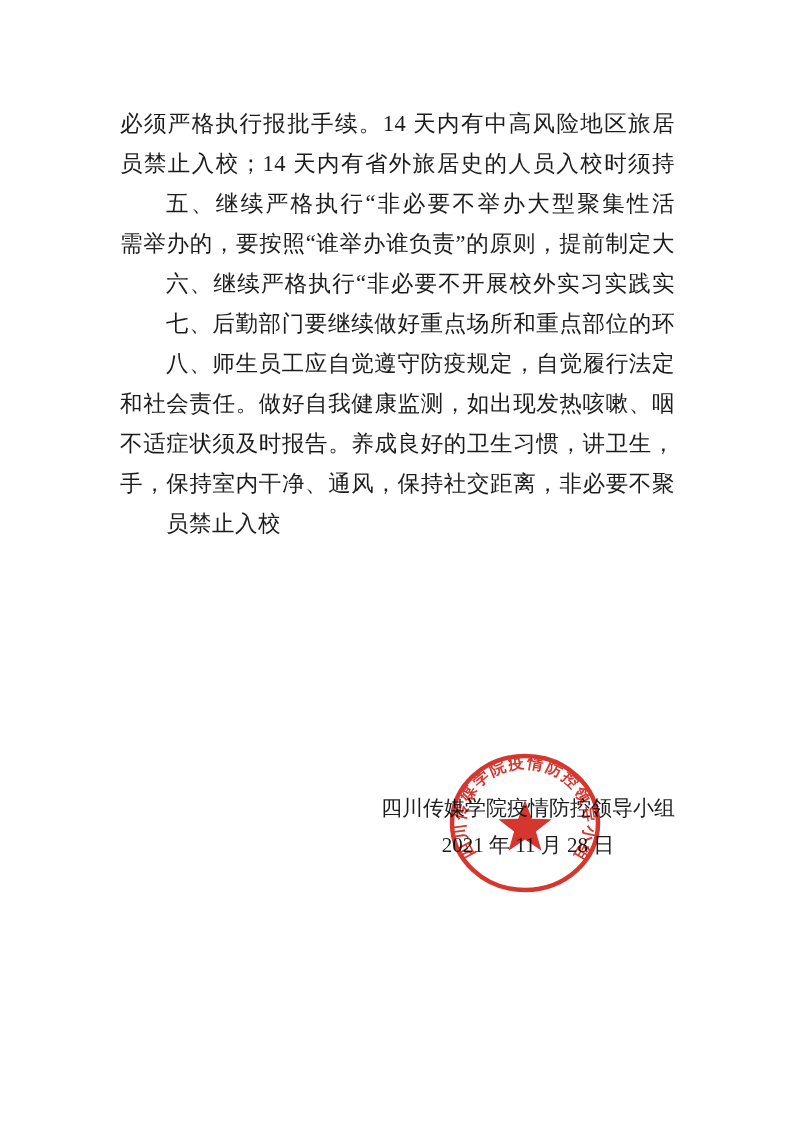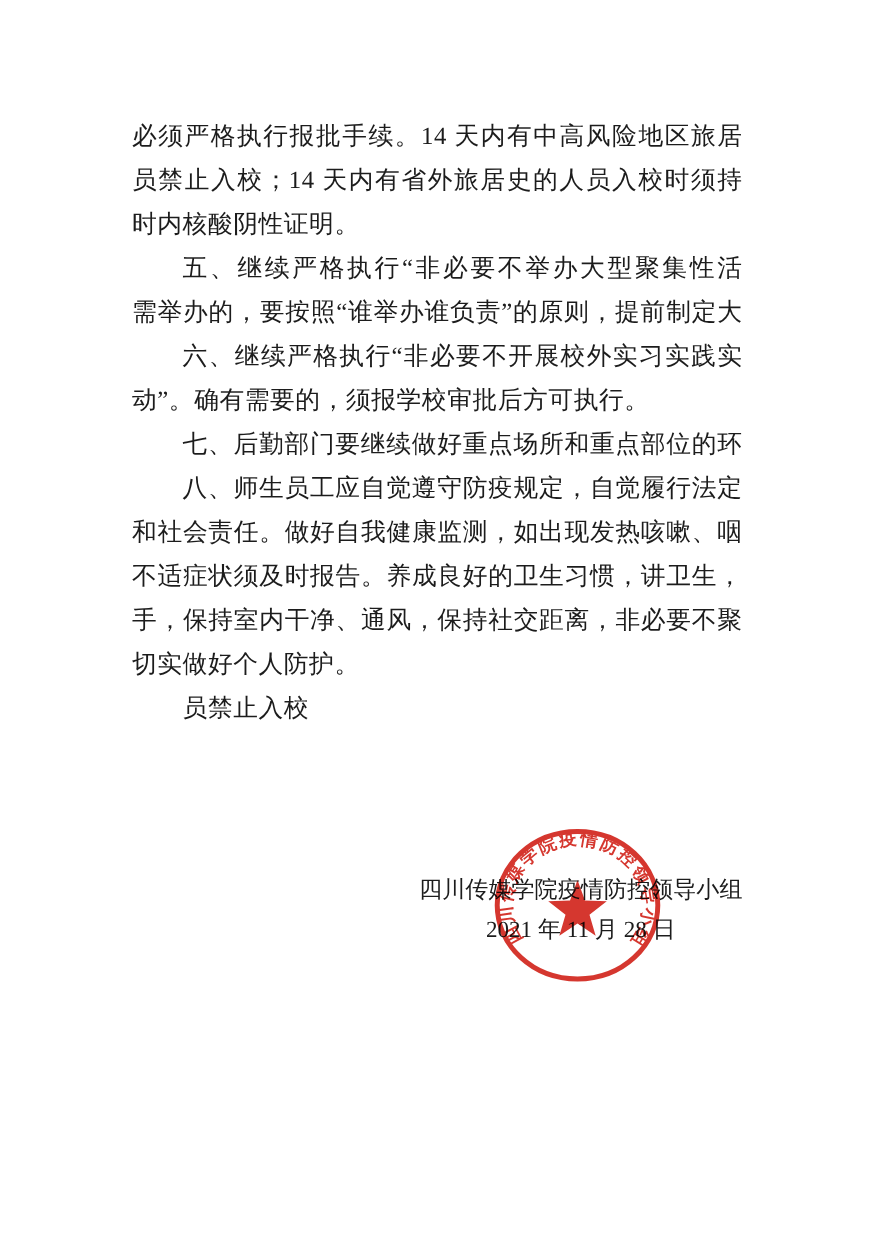--- a/index.html
+++ b/index.html
@@ -32,31 +32,28 @@
   }
 </style>
 </head>
 <body>
 
 <div class="page">
 
   <div class="body-text">
     <div class="line j">必须严格执行报批手续。14 天内有中高风险地区旅居史的人</div>
     <div class="line j">员禁止入校；14 天内有省外旅居史的人员入校时须持 48 小</div>
-    <div class="line">时内核酸阴性证明。</div>
     <div class="line j ind">五、继续严格执行“非必要不举办大型聚集性活动”。确</div>
     <div class="line j">需举办的，要按照“谁举办谁负责”的原则，提前制定大型</div>
     <div class="line j ind">六、继续严格执行“非必要不开展校外实习实践实训活</div>
-    <div class="line">动”。确有需要的，须报学校审批后方可执行。</div>
     <div class="line j ind">七、后勤部门要继续做好重点场所和重点部位的环境消</div>
     <div class="line j ind">八、师生员工应自觉遵守防疫规定，自觉履行法定义务</div>
     <div class="line j">和社会责任。做好自我健康监测，如出现发热咳嗽、咽痛等</div>
     <div class="line j">不适症状须及时报告。养成良好的卫生习惯，讲卫生，勤洗</div>
     <div class="line j">手，保持室内干净、通风，保持社交距离，非必要不聚集，</div>
-    <div class="line">切实做好个人防护。</div>
     <div class="line ind">员禁止入校</div>
   </div>
 
   <div class="signature">
     <div class="sig-org">四川传媒学院疫情防控领导小组</div>
     <div class="sig-date">2021 年 11 月 28 日</div>
   </div>
 
   <svg class="seal" viewBox="0 0 170 170" xmlns="http://www.w3.org/2000/svg">
     <ellipse cx="85" cy="85" rx="73" ry="67" fill="none" stroke-width="4.5" stroke="#d2261d"></ellipse>

